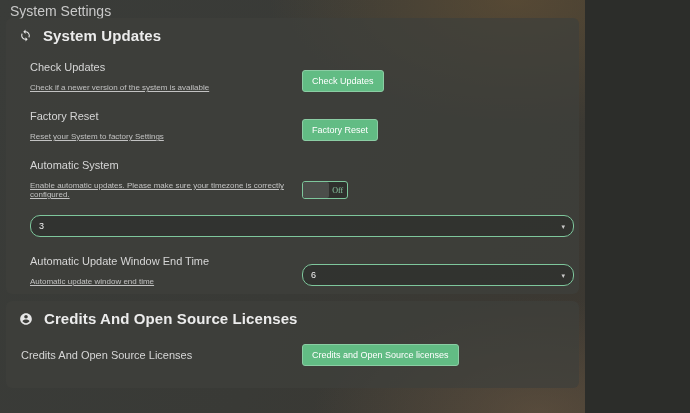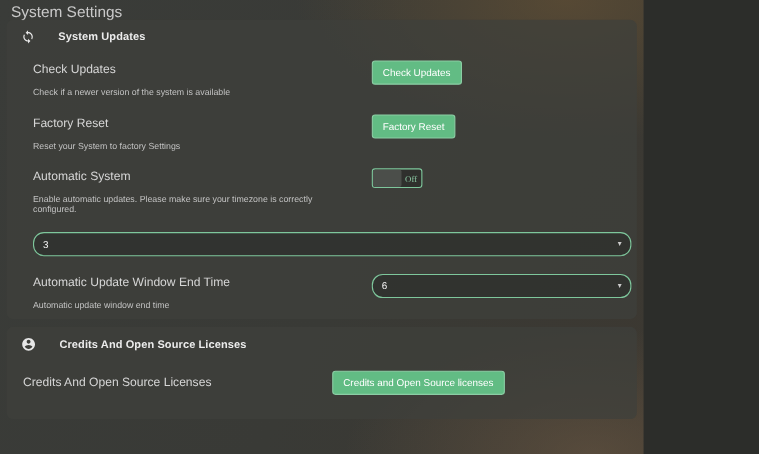--- a/index.html
+++ b/index.html
@@ -18,26 +18,26 @@
   }
   .topbar { height:18px; padding:2px 10px 0; flex:0 0 auto; }
   .page-title { font-size:14px; color:#c9c9c9; }
   .card {
     margin:0 6px; border-radius:6px;
     background:rgba(62,64,60,.72);
   }
   .card.first { flex:0 0 auto; }
   .card.second { margin-top:7px; padding-bottom:14px; }
   .section-header { display:flex; align-items:center; gap:11px; padding:9px 13px 7px; }
-  .section-title { font-size:10px; font-weight:bold; color:#ececec; letter-spacing:.1px;margin-left:10px; }
+  .section-title { font-size:15px; font-weight:bold; color:#ececec; letter-spacing:.1px; }
   .icon svg { display:block; }
-  .row { display:flex; align-items:flex-start; padding:8px 5px 8px 24px;gap:36px; }
+  .row { display:flex; align-items:flex-end; padding:8px 5px 8px 24px; }
   .row-text { width:272px; flex:0 0 272px; padding-top:2px; }
   .row-label { font-size:11px; color:#d6d6d6; margin-bottom:10px; }
-  .row-desc { font-size:8px; color:#c2c2c2; }
+  .row-desc { font-size:8px; color:#c2c2c2;text-decoration:underline; }
   .row-control { flex:1 1 auto; display:flex; }
   .btn {
     font-family:"Liberation Sans",sans-serif;
     font-size:9px; color:#fff;
     background:#62bc84; border:1px solid #8bcda4; border-radius:3px;
     padding:5px 9px; cursor:pointer; white-space:nowrap;
   }
   .toggle {
     width:46px; height:18px; border:1px solid #7ec79c; border-radius:3px;
     background:rgba(30,32,30,.45); display:flex; align-items:stretch; cursor:pointer; overflow:hidden;

